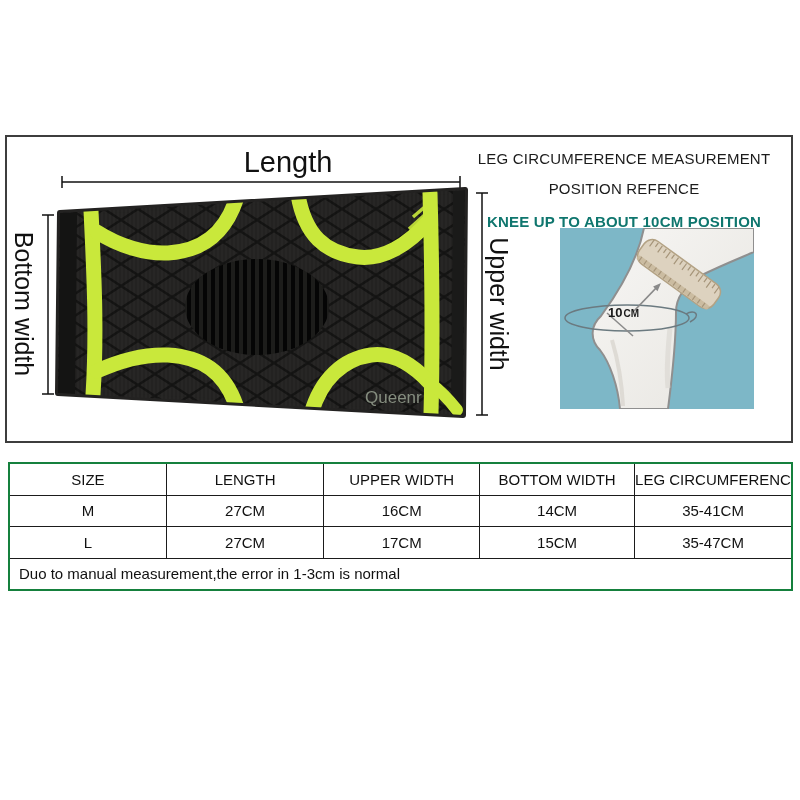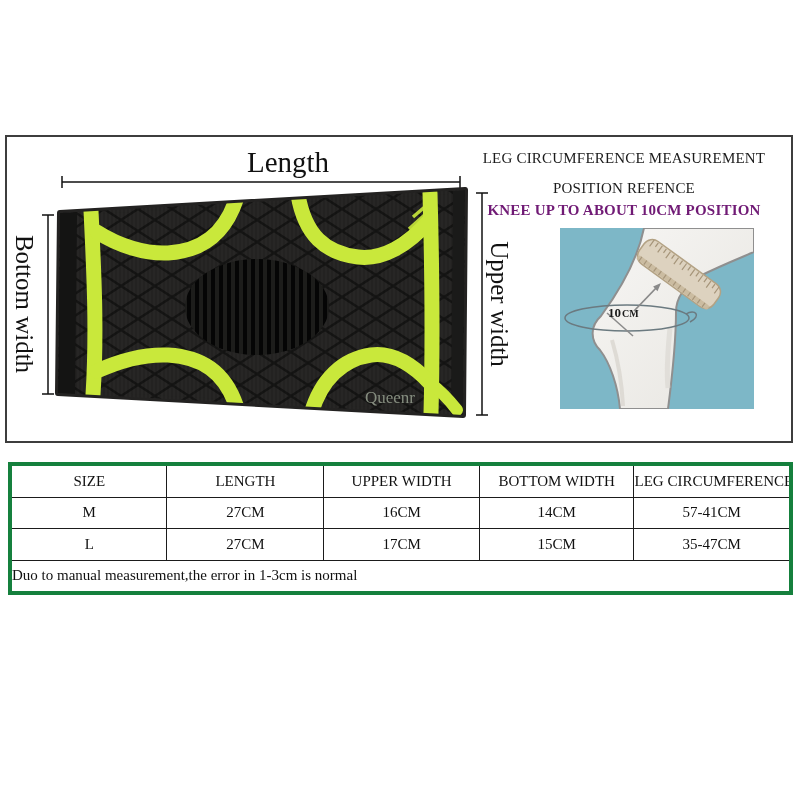--- a/index.html
+++ b/index.html
@@ -1,48 +1,48 @@
 <!DOCTYPE html>
 <html><head>
 <meta charset="utf-8">
 <style>
   html,body{margin:0;padding:0;background:#ffffff;}
   #page{position:relative;width:800px;height:700px;background:#fff;
-        font-family:Liberation Serif, serif;color:#161616;overflow:hidden;}
+        font-family:Liberation Sans, sans-serif;color:#161616;overflow:hidden;}
 
   
   .top-box{position:absolute;left:5px;top:135px;width:788px;height:308px;
            border:2px solid #3d3d3d;box-sizing:border-box;background:#fff;}
 
   .length-label{position:absolute;left:181px;top:9px;width:200px;text-align:center;
                 font-size:29px;color:#111;}
   .v-label{position:absolute;width:160px;height:26px;text-align:center;
            font-size:25px;color:#111;transform:rotate(90deg);white-space:nowrap;}
   .v-label.bw{left:-62px;top:154px;}
   .v-label.uw{left:413px;top:154px;}
 
   .measure{position:absolute;}
 
   .ref-line{position:absolute;left:452px;width:330px;text-align:center;
             font-size:15px;letter-spacing:.2px;color:#1b1b1b;}
   .ref-line.l1{top:13px;}
   .ref-line.l2{top:43px;}
-  .ref-line.l3{top:65px;font-weight:bold;color:#701a75;}
+  .ref-line.l3{top:76px;font-weight:bold;color:#0f766e;}
 
   .sleeve-svg{position:absolute;left:46px;top:50px;}
   .leg-svg{position:absolute;left:553px;top:91px;}
 
   
   .size-table-wrap{position:absolute;left:8px;top:462px;width:785px;}
-  table.size-table{width:100%;border-collapse:collapse;border:4px solid #15803d;
+  table.size-table{width:100%;border-collapse:collapse;border:2px solid #15803d;
                    table-layout:fixed;}
   table.size-table td,table.size-table th{border:1.5px solid #1b1b1b;height:30.5px;
         text-align:center;font-size:15px;font-weight:normal;color:#111;
         padding:0;overflow:hidden;white-space:nowrap;}
-  table.size-table td.note-cell{text-align:left;}
+  table.size-table td.note-cell{text-align:left;padding-left:9px;}
 </style>
 </head>
 <body>
 
 <div id="page">
 
   <div class="top-box">
 
     <div class="length-label">Length</div>
     <svg class="measure" style="left:53px;top:38px;" width="402" height="14">
@@ -178,21 +178,21 @@
         <th>LENGTH</th>
         <th>UPPER WIDTH</th>
         <th>BOTTOM WIDTH</th>
         <th>LEG CIRCUMFERENCE</th>
       </tr>
       <tr>
         <td>M</td>
         <td>27CM</td>
         <td>16CM</td>
         <td>14CM</td>
-        <td>57-41CM</td>
+        <td>35-41CM</td>
       </tr>
       <tr>
         <td>L</td>
         <td>27CM</td>
         <td>17CM</td>
         <td>15CM</td>
         <td>35-47CM</td>
       </tr>
       <tr>
         <td class="note-cell" colspan="5">Duo to manual measurement,the error in 1-3cm is normal</td>

